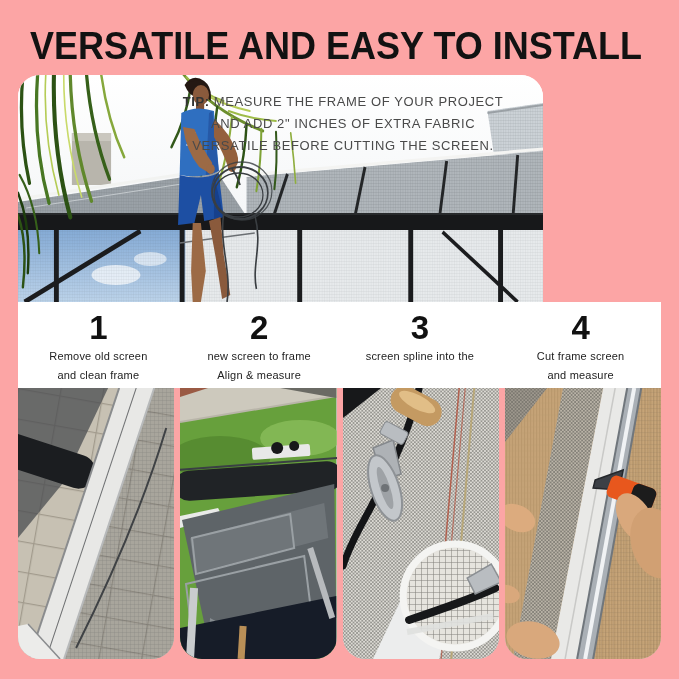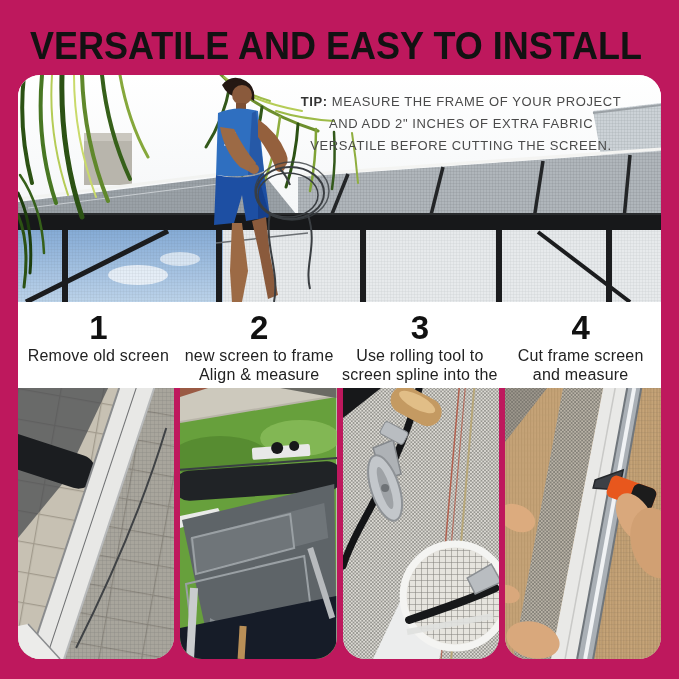--- a/index.html
+++ b/index.html
@@ -1,31 +1,31 @@
 <!DOCTYPE html>
 <html><head>
 <meta charset="utf-8">
 <style>
   html,body{margin:0;padding:0;background:#d6d92e;}
   *{box-sizing:border-box;}
-  .canvas{position:relative;width:679px;height:679px;background:#be185d;overflow:hidden;
+  .canvas{position:relative;width:679px;height:679px;background:#fca5a5;overflow:hidden;
           font-family:"Liberation Sans", sans-serif;}
   .title{position:absolute;left:30px;top:24px;font-size:36px;line-height:40px;font-weight:bold;
          color:#121212;letter-spacing:0px;white-space:nowrap;transform:scaleY(1.1);transform-origin:left top;}
-  .main-photo{position:absolute;left:18px;top:75px;width:643px;height:227px;background:#fff;
+  .main-photo{position:absolute;left:18px;top:75px;width:525px;height:227px;background:#fff;
               border-radius:22px 22px 0 0;overflow:hidden;}
   .main-photo svg{position:absolute;left:0;top:0;width:100%;height:100%;display:block;}
   .tip{position:absolute;top:16px;right:14px;width:372px;text-align:center;color:#4a4a4a;
        font-size:13px;line-height:22px;letter-spacing:.6px;}
   .tip b{color:#333;font-weight:bold;}
   .steps{position:absolute;left:18px;top:302px;width:643px;height:86px;background:#ffffff;
          display:flex;}
   .step{flex:1 1 0;text-align:center;padding-top:8px;}
   .step .num{font-size:33px;font-weight:bold;color:#111;line-height:36px;}
-  .step .line{font-size:16px;line-height:18px;color:#222;letter-spacing:.2px;margin-top:1px;}
+  .step .line{font-size:11px;line-height:18px;color:#222;letter-spacing:.2px;margin-top:1px;}
   .photos{position:absolute;left:18px;top:388px;width:643px;height:271px;display:flex;gap:6px;}
   .photo{flex:1 1 0;height:271px;border-radius:0 0 22px 22px;overflow:hidden;position:relative;background:#ccc;}
   .photo svg{position:absolute;left:0;top:0;width:100%;height:100%;display:block;}
 </style>
 </head>
 <body>
 
 <div class="canvas">
 
   <div class="title">VERSATILE AND EASY TO INSTALL</div>
@@ -138,29 +138,29 @@
       <div><b>TIP:</b> <span>MEASURE THE FRAME OF YOUR PROJECT</span></div>
       <div>AND ADD 2" INCHES OF EXTRA FABRIC</div>
       <div>VERSATILE BEFORE CUTTING THE SCREEN.</div>
     </div>
   </div>
 
   <div class="steps">
     <div class="step">
       <div class="num">1</div>
       <div class="line">Remove old screen</div>
+      <div class="line">and clean frame</div>
     </div>
     <div class="step">
       <div class="num">2</div>
       <div class="line">new screen to frame</div>
       <div class="line">Align &amp; measure</div>
     </div>
     <div class="step">
       <div class="num">3</div>
-      <div class="line">Use rolling tool to</div>
       <div class="line">screen spline into the</div>
     </div>
     <div class="step">
       <div class="num">4</div>
       <div class="line">Cut frame screen</div>
       <div class="line">and measure</div>
     </div>
   </div>
 
   <div class="photos">

